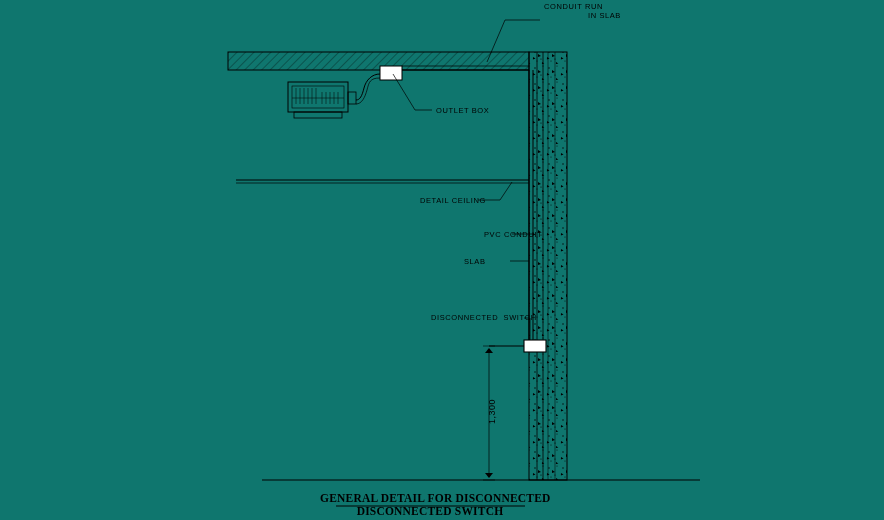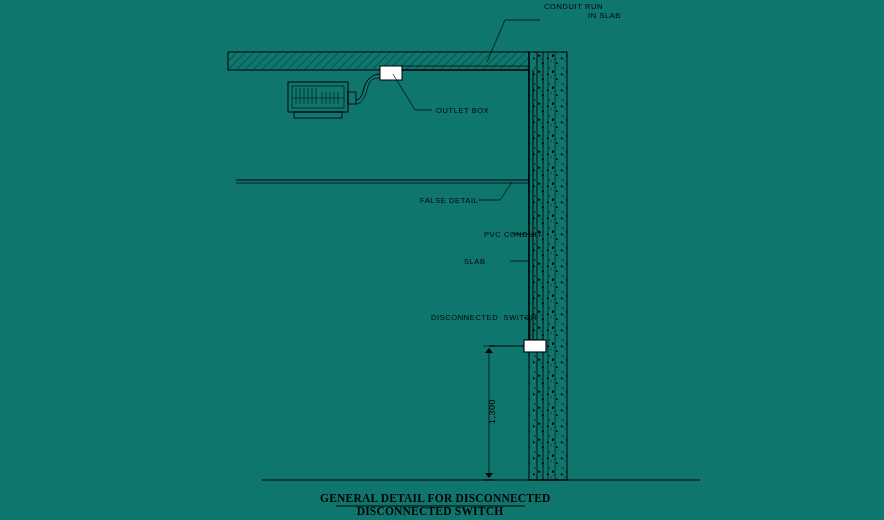--- a/index.html
+++ b/index.html
@@ -174,21 +174,21 @@
     <g>
       <line class="ln" x1="336" y1="506" x2="525" y2="506" stroke-width="1"></line>
     </g>
   </svg>
 
   <div class="label" style="left:544px; top:2px;"><span>CONDUIT RUN</span></div>
   <div class="label" style="left:544px; top:11px;margin-left:44px;"><span>IN SLAB</span></div>
 
   <div class="label" style="left:436px; top:106px;"><span>OUTLET BOX</span></div>
 
-  <div class="label" style="left:420px; top:196px;"><span>FALSE DETAIL</span></div>
+  <div class="label" style="left:420px; top:196px;"><span>DETAIL CEILING</span></div>
 
   <div class="label" style="left:484px; top:230px;"><span>PVC CONDUIT</span></div>
 
   <div class="label" style="left:464px; top:257px;"><span>SLAB</span></div>
 
   <div class="label" style="left:431px; top:313px;"><span>DISCONNECTED  SWITCH</span></div>
 
   <div class="dim-text" style="left:487px; top:424px;"><span>1,300</span></div>
 
   <div class="title" style="left:320px; top:492px; width:220px;"><span>GENERAL DETAIL FOR DISCONNECTED</span></div>

